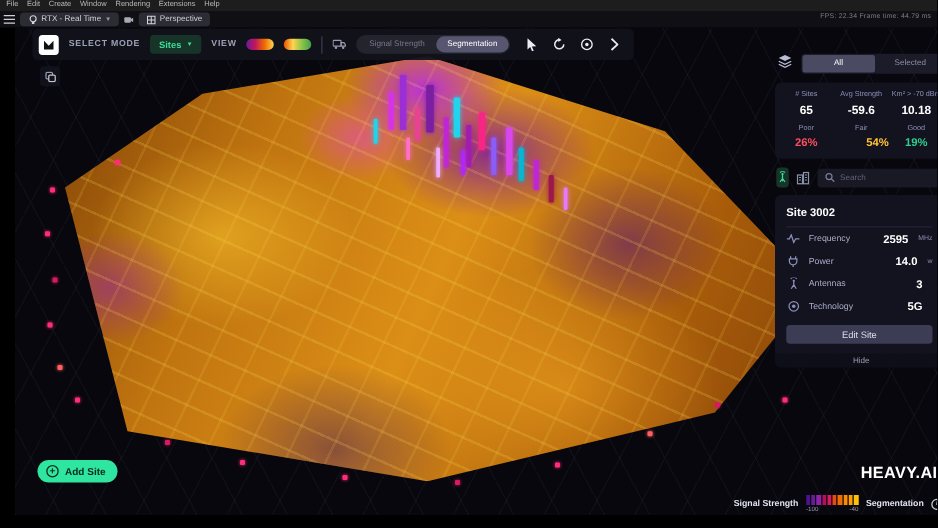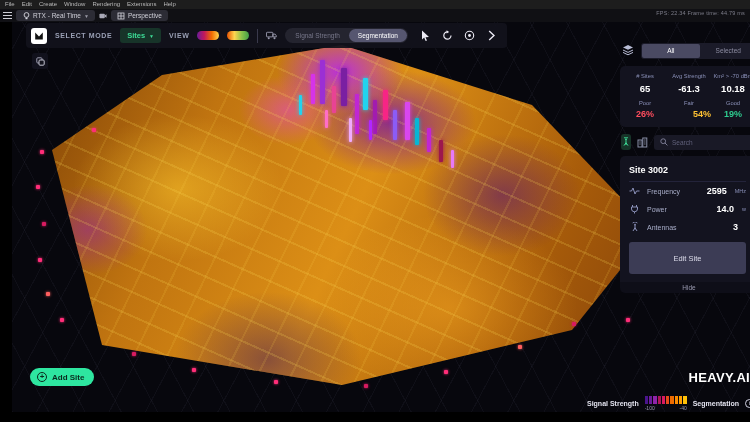--- a/index.html
+++ b/index.html
@@ -124,21 +124,21 @@
   }
   .search-box input::placeholder { color:#60607a; }
   .site-card { background:#13131f; border-radius:5px 5px 0 0; padding:6px 12px 8px 9px; position:relative; }
   .site-title { font-size:9px; font-weight:bold; color:#fff; padding:3px 0 6px; border-bottom:1px solid #23233a; }
   .field-row { height:18px; display:flex; align-items:center; gap:7px; }
   .field-icon { width:11px; display:flex; align-items:center; justify-content:center; color:#8a90b8; }
   .field-label { flex:1; font-size:7px; color:#a8adc8; }
   .field-value { font-size:9px; font-weight:bold; color:#fff; }
   .field-unit { font-size:5.5px; color:#8a90b8; margin-left:1px; }
   .edit-btn {
-    margin-top:6px; height:32px; background:#3c3c55; border-radius:3px;
+    margin-top:6px; height:15px; background:#3c3c55; border-radius:3px;
     display:flex; align-items:center; justify-content:center;
     font-size:7.5px; color:#dcdcea; cursor:pointer;
   }
   .scrollbar { position:absolute; right:3px; top:5px; bottom:5px; width:4px; background:#2a2a40; border-radius:2px; }
   .scroll-thumb-top { position:absolute; top:0; left:0; width:4px; height:22px; background:#0a0a14; border-radius:2px; }
   .scroll-thumb-bot { position:absolute; bottom:0; left:0; width:4px; height:12px; background:#0a0a14; border-radius:2px; }
   .hide-bar {
     height:11px; background:#0e0e18; border-radius:0 0 5px 5px;
     display:flex; align-items:center; justify-content:center;
     font-size:6.5px; color:#9a9ab0; cursor:pointer;
@@ -333,21 +333,21 @@
 
       <div class="stats-card">
         <div class="stat-col">
           <div class="stat-label"># Sites</div>
           <div class="stat-value">65</div>
           <div class="stat-rating">Poor</div>
           <div class="stat-pct pct-0" style="color: rgb(255, 77, 94);">26%</div>
         </div>
         <div class="stat-col">
           <div class="stat-label">Avg Strength</div>
-          <div class="stat-value">-61.3</div>
+          <div class="stat-value">-59.6</div>
           <div class="stat-rating">Fair</div>
           <div class="stat-pct pct-1" style="color: rgb(255, 194, 51); text-align: right;">54%</div>
         </div>
         <div class="stat-col">
           <div class="stat-label">Km² &gt; -70 dBm</div>
           <div class="stat-value">10.18</div>
           <div class="stat-rating">Good</div>
           <div class="stat-pct pct-2" style="color: rgb(46, 204, 143);">19%</div>
         </div>
       </div>
@@ -408,20 +408,31 @@
                 <path d="M5 3 V7.5 M3 9 L5 5.8 L7 9" fill="none" stroke="#8a90b8" stroke-width="1"></path>
                 <path d="M2.6 1 A3.4 3.4 0 0 1 7.4 1" fill="none" stroke="#8a90b8" stroke-width=".9"></path>
                 <circle cx="5" cy="2.6" r=".9" fill="#8a90b8"></circle>
               </svg>
           </span>
           <span class="field-label">Antennas</span>
           <span class="field-value">3</span>
           <span class="field-unit"></span>
         </div>
 
+        <div class="field-row">
+          <span class="field-icon">
+            <svg width="10" height="10" viewBox="0 0 10 10">
+                <circle cx="5" cy="5" r="3.8" fill="none" stroke="#8a90b8" stroke-width="1"></circle>
+                <circle cx="5" cy="5" r="1.4" fill="#8a90b8"></circle>
+              </svg>
+          </span>
+          <span class="field-label">Technology</span>
+          <span class="field-value">5G</span>
+          <span class="field-unit"></span>
+        </div>
 
         <div class="edit-btn">Edit Site</div>
         <div class="scrollbar">
           <div class="scroll-thumb-top"></div>
           <div class="scroll-thumb-bot"></div>
         </div>
       </div>
       <div class="hide-bar">Hide</div>
     </div>
 

